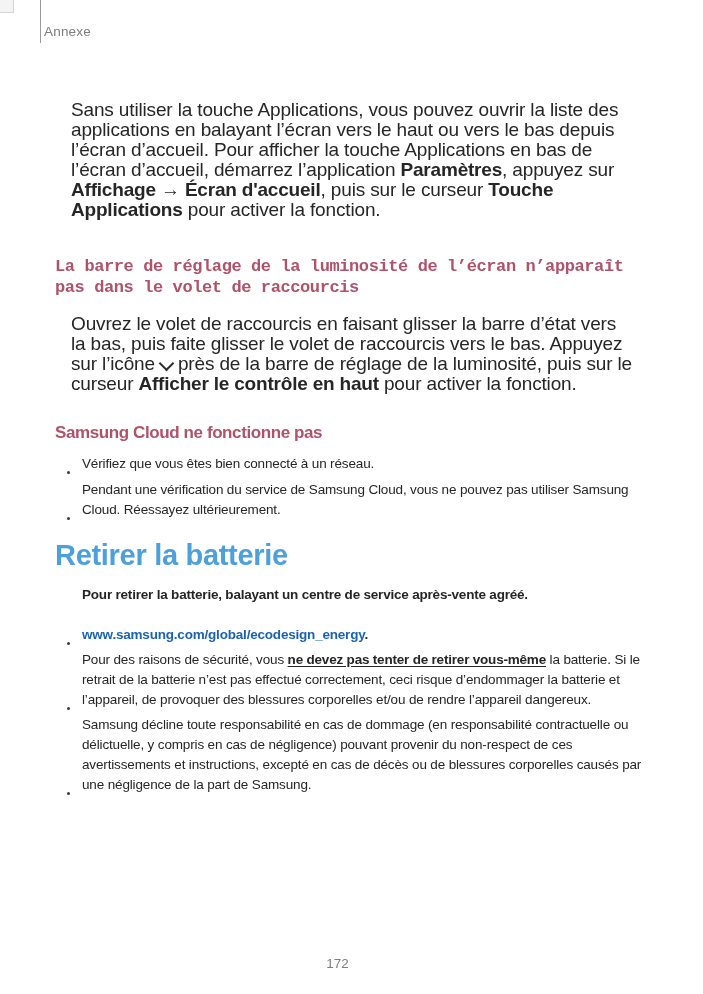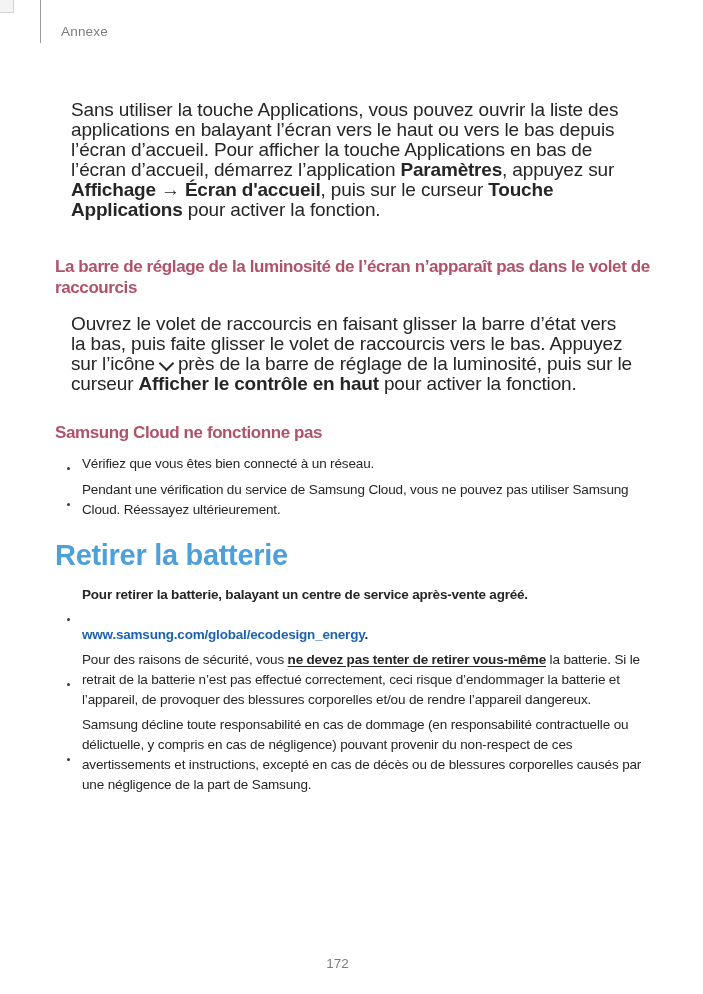--- a/index.html
+++ b/index.html
@@ -18,43 +18,43 @@
     overflow:hidden;
   }
   .corner-box{
     position:absolute;left:0;top:0;width:13px;height:12px;
     background:#f4f4f4;border-right:1px solid #d4d4d4;border-bottom:1px solid #d4d4d4;
   }
   .header-rule{
     position:absolute;left:40px;top:0;width:1px;height:43px;background:var(--rule-gray);
   }
   .running-header{
-    position:absolute;left:61px;top:24px;font-size:13.5px;color:var(--muted-gray);
+    position:absolute;left:44px;top:24px;font-size:13.5px;color:var(--muted-gray);
     letter-spacing:0.2px;
     text-align:right;
   }
   #content{
     position:absolute;left:55px;top:84px;width:596px;
   }
   h2.red{
     font-size:17px;font-weight:bold;color:var(--heading-red);
     line-height:21px;margin:0 0 12px 0;letter-spacing:-0.4px;
   }
-  h2.red.sp{margin-top:36px;}
+  h2.red.sp{margin-top:36px;font-family:Liberation Mono, monospace;}
   h2.red.sp2{margin-top:28px;margin-bottom:11px;}
   h1.blue{
     font-size:29px;font-weight:bold;color:var(--heading-blue);
     line-height:30px;margin:20px 0 15px 0;letter-spacing:-0.3px;
   }
   p.body{
     font-size:19px;line-height:20px;margin:16px;letter-spacing:-0.15px;
   }
   ul.plain{list-style:none;margin:0;padding:0;}
   li.li{
-    display:flex;align-items:center;margin:0 0 6px 0;
+    display:flex;align-items:flex-end;margin:0 0 6px 0;
     font-size:13.5px;line-height:20px;letter-spacing:-0.15px;
   }
   ul.tight li.li{margin-bottom:5px;}
   li.li:last-child{margin-bottom:0;}
   .dot{
     flex:0 0 auto;width:3px;height:3px;border-radius:50%;
     background:#3a3a3a;margin:9px 12px 0 12px;
   }
   .li-text{flex:1 1 auto;}
   .seg-b{font-weight:bold;letter-spacing:-0.2px;}

